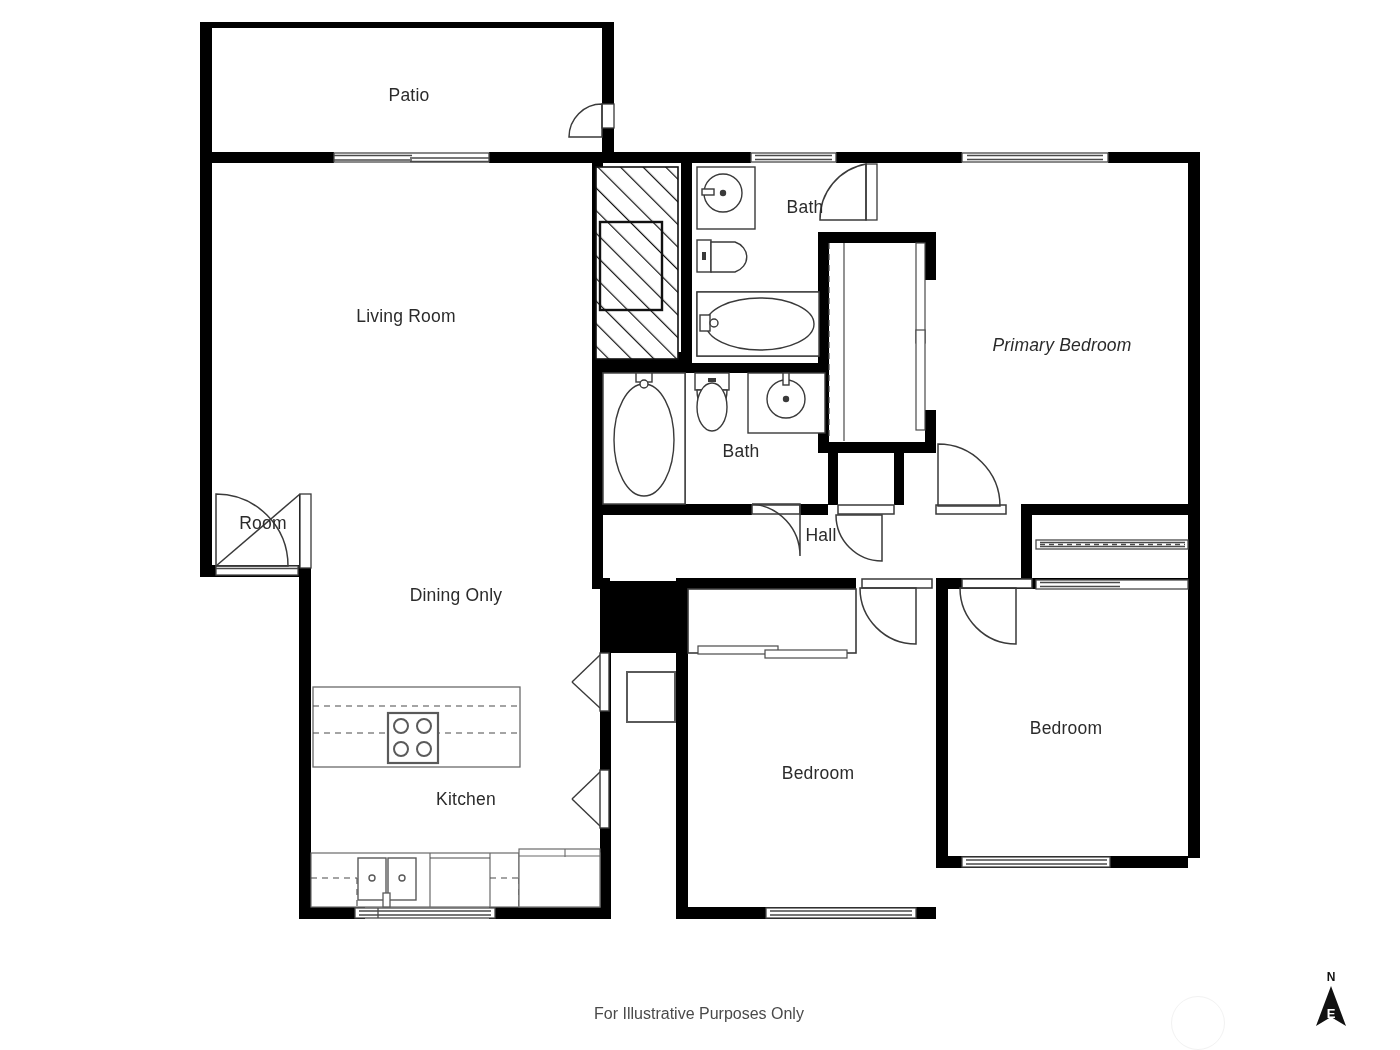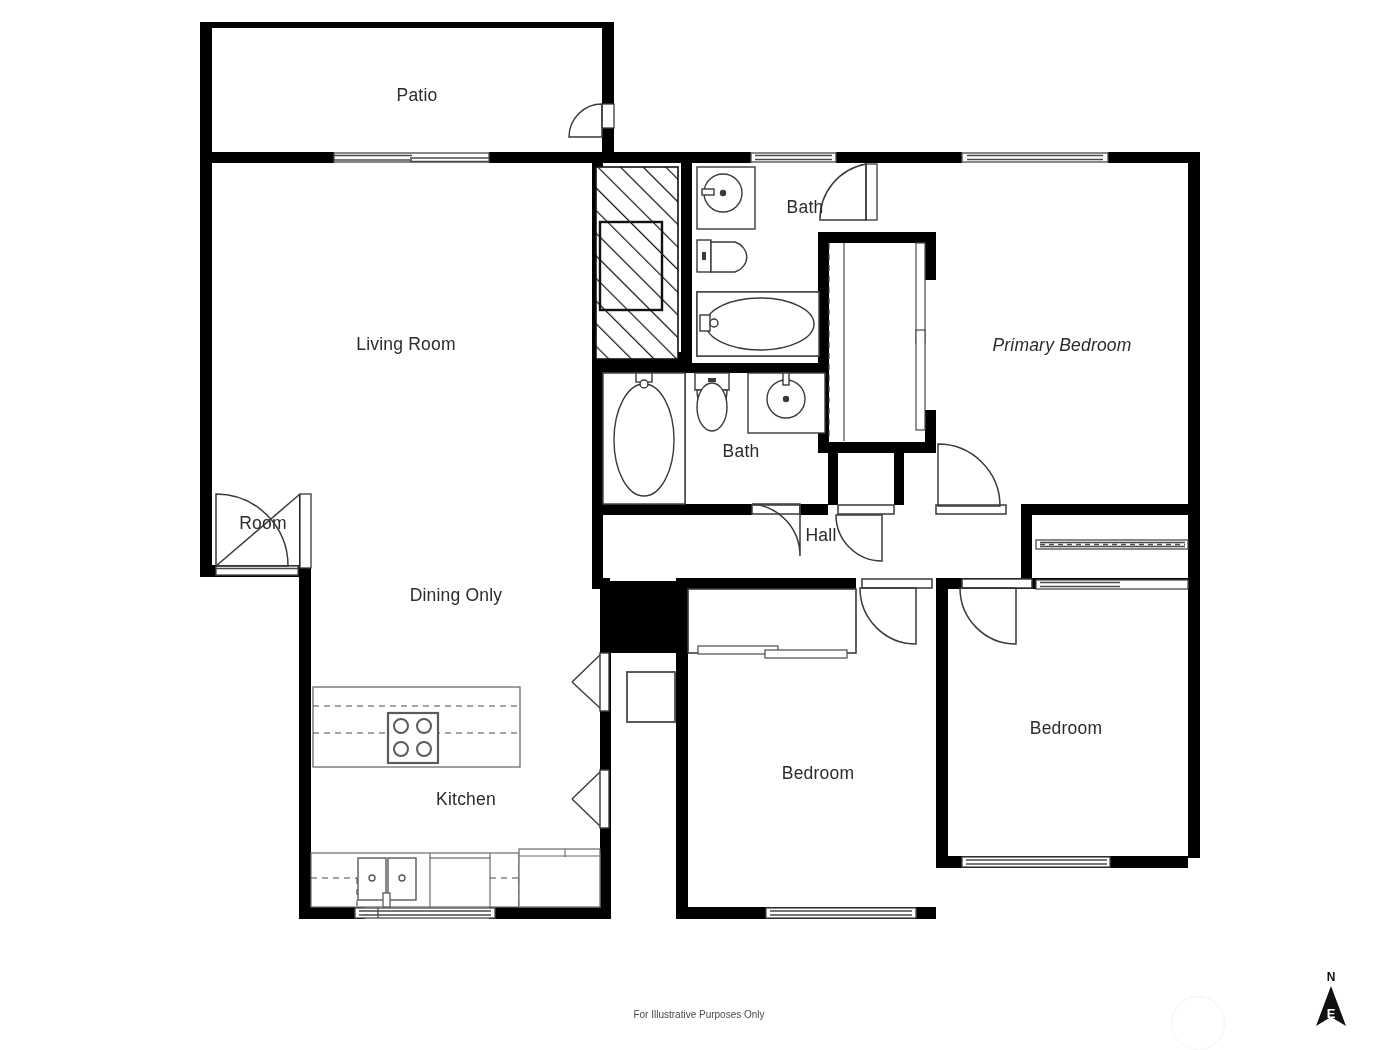--- a/index.html
+++ b/index.html
@@ -32,21 +32,21 @@
     font-size: 17.5px;
     color: #2b2b2b;
     letter-spacing: 0.2px;
     white-space: nowrap;
     transform: translate(-50%, -50%);
     pointer-events: none;
   }
   .footer-note {
     position: absolute;
     font-family: "Liberation Sans", sans-serif;
-    font-size: 10px;
+    font-size: 16px;
     color: #4a4a4a;
     white-space: nowrap;
     transform: translate(-50%, -50%);
   }
   .compass {
     position: absolute;
     width: 42px;
     height: 64px;
   }
   .compass-n {
@@ -344,22 +344,22 @@
       <line x1="519" y1="856" x2="600" y2="856" stroke="#6a6a6a" stroke-width="1.1"></line>
       <line x1="565" y1="849" x2="565" y2="857" stroke="#6a6a6a" stroke-width="1.1"></line>
     </g>
 
     <g>
       <rect x="627" y="672" width="48" height="50" fill="#ffffff" stroke="#5a5a5a" stroke-width="2"></rect>
     </g>
 
   </svg>
 
-  <div class="room-label" style="left:409px; top:95px;margin-left:8px;">Patio</div>
-  <div class="room-label" style="left:406px; top:344px;">Living Room</div>
+  <div class="room-label" style="left:409px; top:95px;">Patio</div>
+  <div class="room-label" style="left:406px; top:316px;">Living Room</div>
   <div class="room-label" style="left:805px; top:207px;">Bath</div>
   <div class="room-label" style="left:1062px; top:345px;font-style:italic;">Primary Bedroom</div>
   <div class="room-label" style="left:741px; top:451px;">Bath</div>
   <div class="room-label" style="left:263px; top:523px;">Room</div>
   <div class="room-label" style="left:815px; top:535px;padding-left:12px;">Hall</div>
   <div class="room-label" style="left:456px; top:595px;">Dining Only</div>
   <div class="room-label" style="left:1066px; top:728px;">Bedroom</div>
   <div class="room-label" style="left:818px; top:773px;">Bedroom</div>
   <div class="room-label" style="left:466px; top:799px;">Kitchen</div>
 

